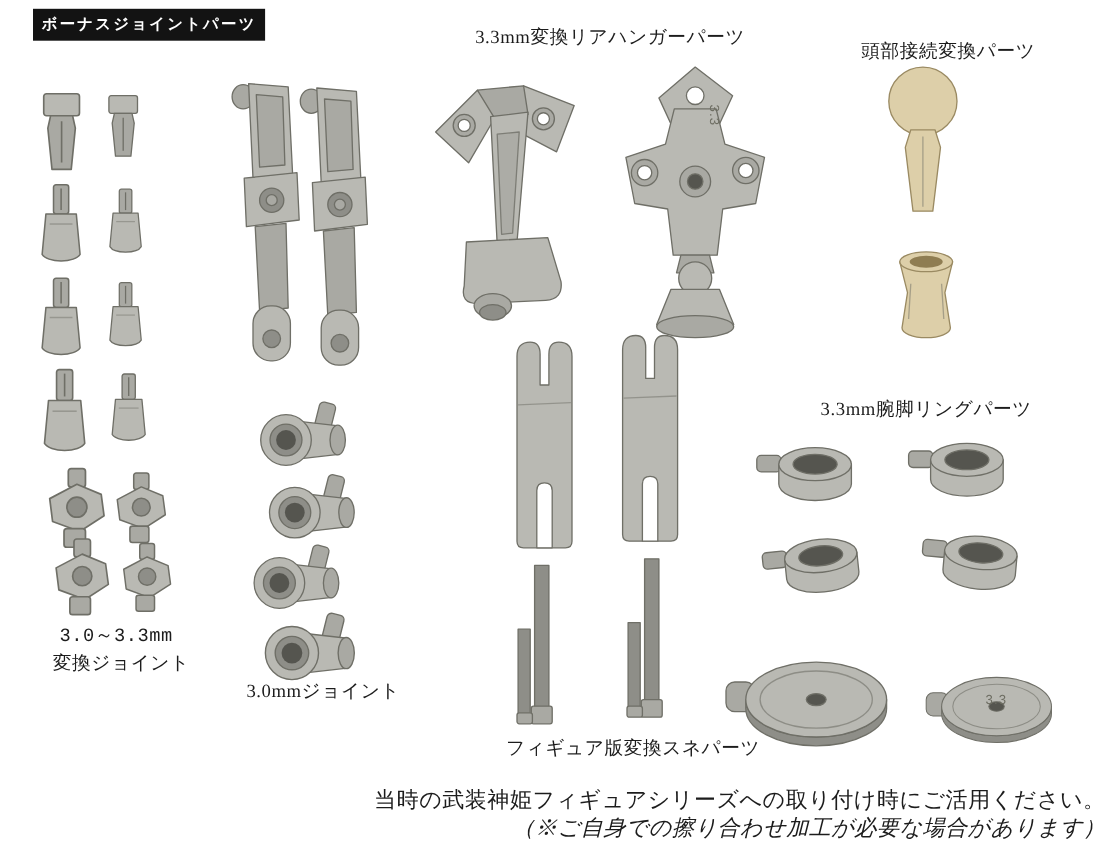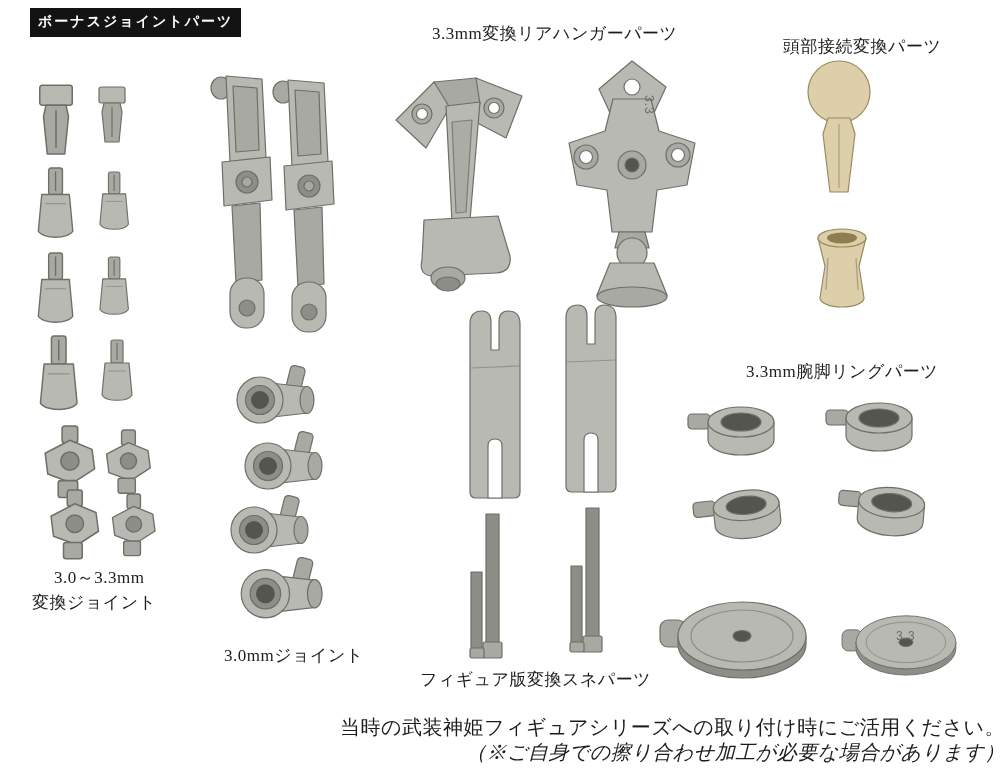--- a/index.html
+++ b/index.html
@@ -42,24 +42,24 @@
     font-size: 12px; fill: #6d6d62; letter-spacing: 1px;
   }
 </style>
 </head>
 <body>
 
 <div class="badge">ボーナスジョイントパーツ</div>
 
 <div class="lbl" style="left:432px; top:22px;text-align:center;">3.3mm変換リアハンガーパーツ</div>
 <div class="lbl" style="left:772px; top:35px;margin-left:11px;">頭部接続変換パーツ</div>
-<div class="lbl" style="left:54px;  top:566px;">3.0～3.3mm</div>
-<div class="lbl" style="left:32px;  top:591px;">変換ジョイント</div>
-<div class="lbl" style="left:224px; top:644px;">3.0mmジョイント</div>
-<div class="lbl" style="left:420px; top:668px;text-align:right;">フィギュア版変換スネパーツ</div>
+<div class="lbl" style="left:54px;  top:566px;font-family:Liberation Mono, monospace;">3.0～3.3mm</div>
+<div class="lbl" style="left:48px;  top:591px;">変換ジョイント</div>
+<div class="lbl" style="left:224px; top:617px;">3.0mmジョイント</div>
+<div class="lbl" style="left:460px; top:668px;text-align:right;">フィギュア版変換スネパーツ</div>
 <div class="lbl" style="left:746px; top:360px;text-align:center;">3.3mm腕脚リングパーツ</div>
 
 <div class="footer" style="top:714px;">当時の武装神姫フィギュアシリーズへの取り付け時にご活用ください。</div>
 <div class="footer" style="top:739px;font-style:italic;">（※ご自身での擦り合わせ加工が必要な場合があります）</div>
 
 <svg class="stage" width="1000" height="769" viewBox="0 0 1000 769">
   <defs>
     <g id="jointA">
       <rect x="3" y="1" width="26" height="16" rx="2" class="p f2"></rect>
       <path d="M8,17 h16 l2,9 L23,56 h-14 L6,26 Z" class="p f1"></path>

